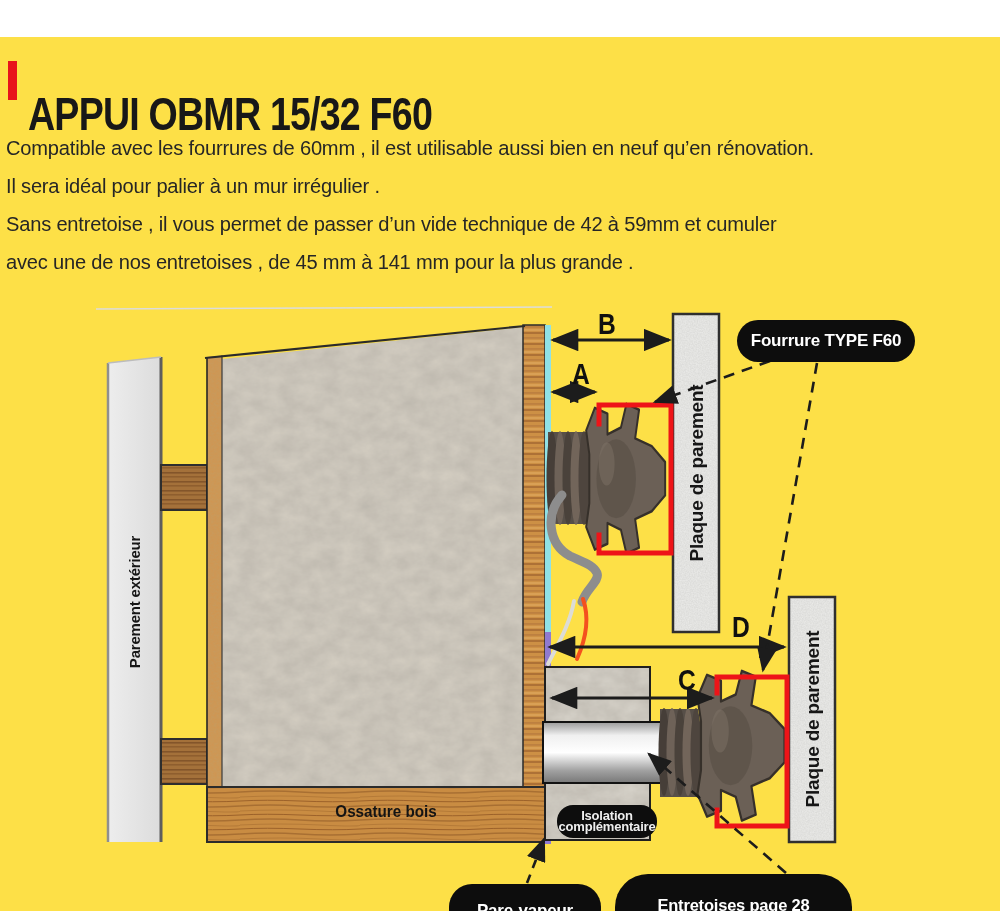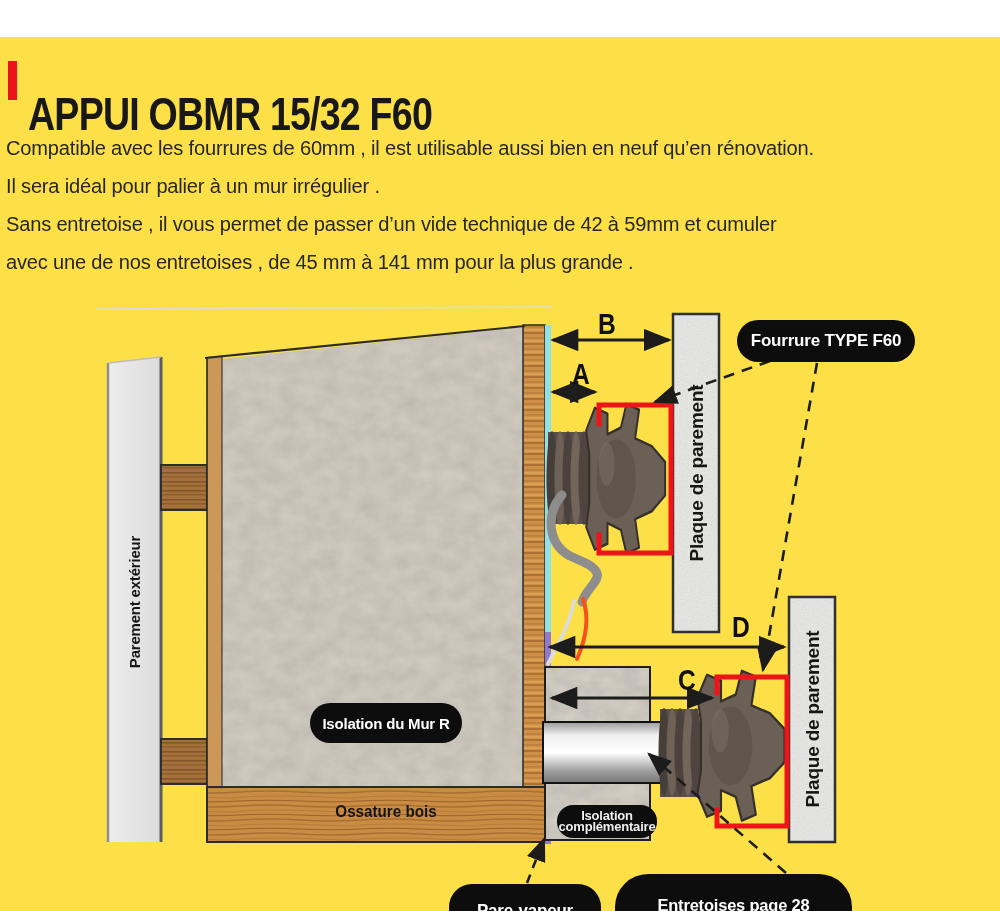--- a/index.html
+++ b/index.html
@@ -187,21 +187,20 @@
       <line x1="770" y1="62" x2="655" y2="103" stroke="#1c1c1c" stroke-width="2.6" stroke-dasharray="11 8" marker-end="url(#ah)"></line>
       <line x1="817" y1="64" x2="763" y2="371" stroke="#1c1c1c" stroke-width="2.6" stroke-dasharray="11 8" marker-end="url(#ah)"></line>
       <line x1="527" y1="584" x2="544" y2="540" stroke="#1c1c1c" stroke-width="2.6" stroke-dasharray="9 7" marker-end="url(#ah)"></line>
       <line x1="786" y1="574" x2="649" y2="455" stroke="#1c1c1c" stroke-width="2.6" stroke-dasharray="11 8" marker-end="url(#ah)"></line>
     </svg>
 
     <div class="vlabel" id="lbl-parement-ext">Parement extérieur</div>
     <div class="vlabel" id="lbl-plaque-haut">Plaque de parement</div>
     <div class="vlabel" id="lbl-plaque-bas">Plaque de parement</div>
 
-    <div class="pill" id="pill-isolation-mur">Isolation du Mur R</div>
     <div class="plain-label" id="lbl-ossature">Ossature bois</div>
 
     <div class="pill" id="pill-isolation-comp">
       <span>Isolation</span>
       <span>complémentaire</span>
     </div>
 
     <div class="pill" id="pill-fourrure">Fourrure TYPE F60</div>
     <div class="pill" id="pill-pare-vapeur">Pare-vapeur</div>
 

